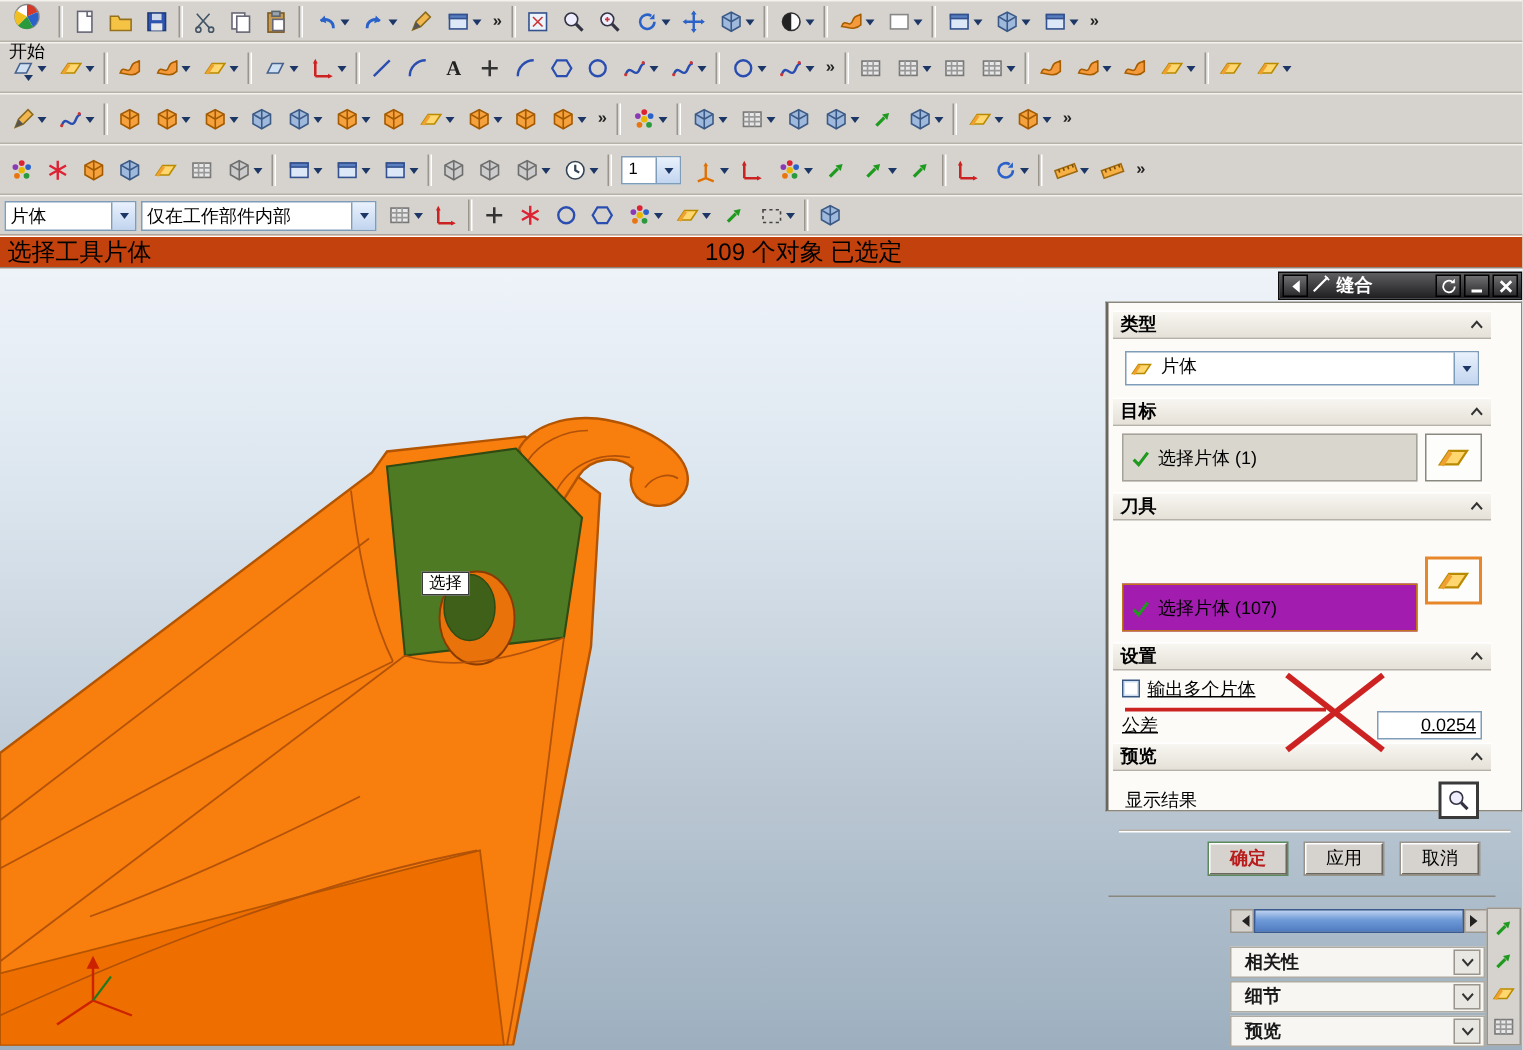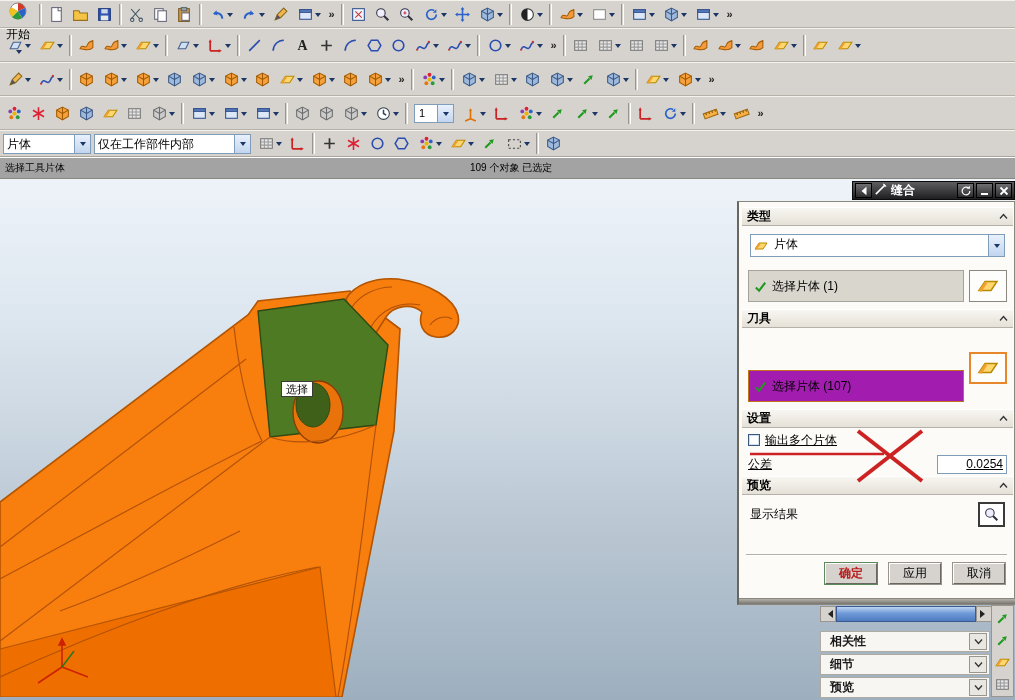--- a/index.html
+++ b/index.html
@@ -23,36 +23,36 @@
   .mini-combo .ctext { flex:1; font-size:11px; padding-left:4px; line-height:17px; }
   .cbtn { width:16px; display:inline-flex; align-items:center; justify-content:center; background:linear-gradient(#e9f1fc,#c2d5ef); border-left:1px solid #7f9db9; }
 
   
   .selbar { height:27px; display:flex; align-items:center; gap:3px; padding:0 3px; border-top:1px solid #f4f2ec; border-bottom:1px solid #a9a59d; background:#d6d3ce; }
   .combo { display:flex; height:20px; background:#fff; border:1px solid #7f9db9; }
   .combo .ctext { flex:1; font-size:12px; line-height:18px; padding-left:3px; white-space:nowrap; overflow:hidden; }
   .combo.sel1 { width:88px; } .combo.sel2 { width:157px; }
 
   
-  .status { height:22px; background:#a3a3a3; border-top:1px solid #fff; border-bottom:1px solid #8a877f; position:relative; display:flex; align-items:center; font-size:10px;text-align:center; }
+  .status { height:22px; background:#c2410c; border-top:1px solid #fff; border-bottom:1px solid #8a877f; position:relative; display:flex; align-items:center; font-size:16px;text-align:center; }
   .status .prompt { padding-left:5px; }
   .status .sel { position:absolute; left:470px; }
 
   
   .viewport { position:relative; flex:1; background:linear-gradient(180deg,#eef3f9 0%,#dce6ef 28%,#b9c6d2 68%,#9dafbf 100%); overflow:hidden; }
   .modelsvg { position:absolute; inset:0; }
   .tooltip { position:absolute; left:281px; top:202px; height:16px; line-height:15px; padding:0 4px; background:#fffffd; border:1px solid #3a3a3a; font-size:11px; }
 
   
   .dlg-title { position:absolute; left:852px; top:2px; width:163px; height:19px; display:flex; align-items:center; gap:2px; padding:0 2px; background:linear-gradient(#5e5e60,#1e1e20); border:1px solid #0a0a0a; color:#fff; font-size:12px; }
   .tbar-btn { width:17px; height:15px; display:inline-flex; align-items:center; justify-content:center; background:linear-gradient(#6f6f72,#2c2c2e); border:1px solid #000; }
   .dlg-title .ttl { font-weight:bold; flex:1; padding-left:2px; white-space:nowrap; }
 
   
-  .dialog { position:absolute; left:737px; top:22px; width:278px; height:404px; background:#fcfbf8; border:1px solid #8a877f; border-left:2px solid #6a675f; display:flex; flex-direction:column; padding:5px 1px 0 3px; }
+  .dialog { position:absolute; left:737px; top:22px; width:278px; height:340px; background:#fcfbf8; border:1px solid #8a877f; border-left:2px solid #6a675f; display:flex; flex-direction:column; padding:5px 20px 0 3px; }
   .sechead { display:flex; align-items:center; height:19px; padding:0 5px; background:linear-gradient(#f8f6f1,#e5e1d8); border-top:1px solid #fff; border-bottom:1px solid #b5b1a8; font-size:12px; font-weight:bold; }
   .sechead .sp { flex:1; }
   .combo-row { padding:8px 8px; }
   .combo.dlgc { height:23px; }
   .combo .cicon { width:20px; display:flex; align-items:center; justify-content:center; }
   .selrow { display:flex; align-items:center; gap:5px; padding:5px 6px 7px; }
   .selbox { flex:1; height:32px; display:flex; align-items:center; gap:4px; padding:0 4px; background:#d9d6ce; border:1px solid #a5a29a; font-size:12px; }
   .selbox.orange { background:#a21caf; border-color:#c07318;margin-top:37px; }
   .selbtn { width:38px; height:32px; background:#fdfdfc; border:1px solid #8a877f; display:flex; align-items:center; justify-content:center; }
   .selbtn.hl { border:2px solid #e8872a; }
@@ -959,20 +959,27 @@
                 <path d="M2 11l4-6 1.5 1.2L3.5 12z" fill="#f0a030"></path>
               </svg>
           </span>
           <span class="ctext">片体</span>
           <span class="cbtn">
               <i class="tri-down"></i>
             </span>
         </div>
       </div>
 
+      <div class="sechead">
+        <span>目标</span>
+        <span class="sp"></span>
+        <svg width="9" height="7" viewBox="0 0 9 7">
+            <path d="M1 5.5L4.5 1.5L8 5.5" stroke="#333" fill="none" stroke-width="1.3"></path>
+          </svg>
+      </div>
       <div class="selrow">
         <div class="selbox">
           <svg viewBox="0 0 16 16" width="15" height="15">
               <path d="M3 9l3.5 3.5L13 4" fill="none" stroke="#1f9a1f" stroke-width="2.2"></path>
             </svg>
           <span>选择片体 (1)</span>
         </div>
         <div class="selbtn">
           <svg viewBox="0 0 16 16" width="24" height="24">
               <path d="M2 11l4-6h8l-4 6z" fill="#ffd76e" stroke="#b98a00"></path>

